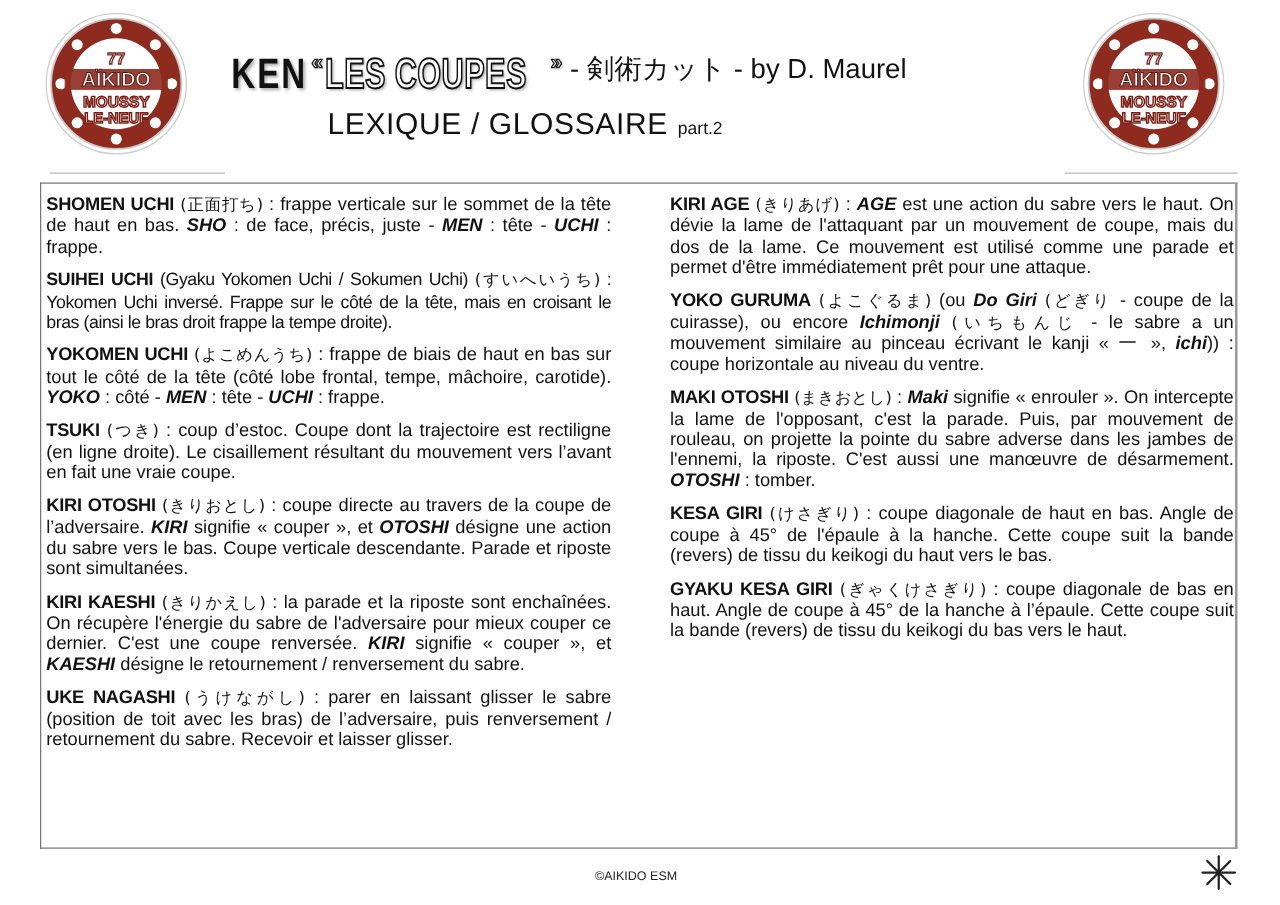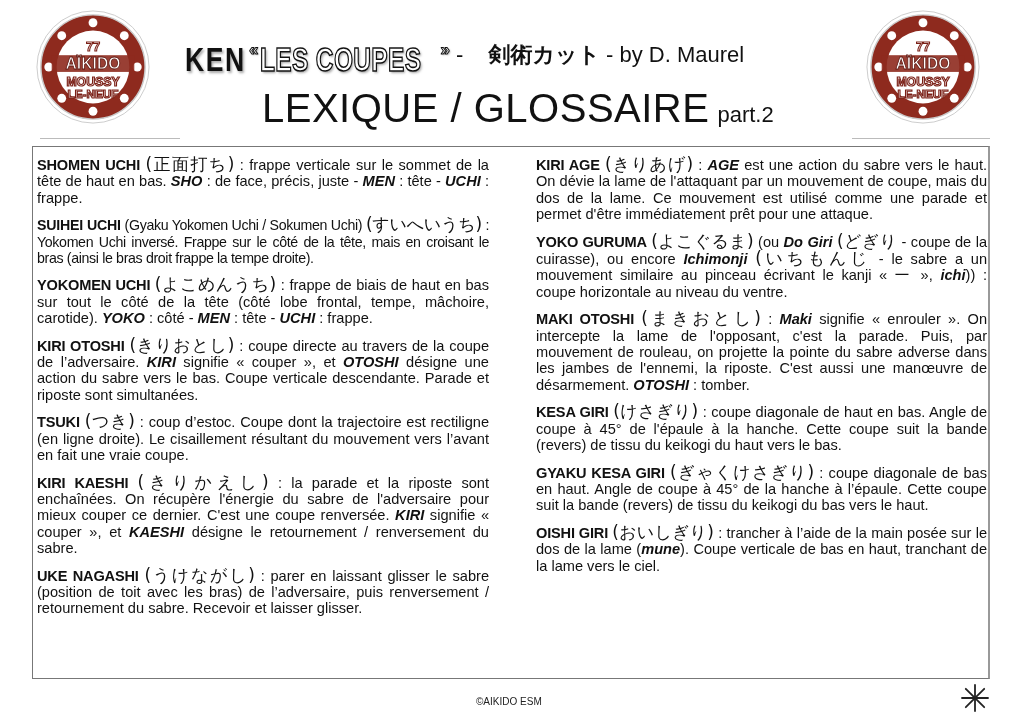--- a/index.html
+++ b/index.html
@@ -78,38 +78,37 @@
       width: 178px;
       letter-spacing: 0.5px;
     }
     .title-rest {
       font-size: 22px;
       color: #111;
       margin-left: 4px;
     }
     .title-rest .jp {
       font-family: "DejaVu Sans", sans-serif;
-      font-weight: 700;
+      font-weight: 400;
       font-size: 22px;
-      margin-left: 19px;
     }
     .subtitle-line {
       position: absolute;
       left: 262px;
       top: 86px;
       white-space: nowrap;
       color: #111;
     }
     .subtitle-main {
-      font-size: 40px;
+      font-size: 24px;
       font-weight: 400;
       letter-spacing: 0.5px;
     }
     .subtitle-part {
-      font-size: 22px;
+      font-size: 14px;
       margin-left: 8px;
     }
 
     
     .frame {
       position: absolute;
       left: 32px;
       top: 146px;
       width: 958px;
       height: 533px;
@@ -132,21 +131,21 @@
       text-align: justify;
       margin: 0 0 10px 0;
     }
     .entry .term {
       font-weight: 700;
       font-family: "Liberation Sans", sans-serif;
       letter-spacing: -0.2px;
     }
     .entry .kana {
       font-family: "DejaVu Sans", sans-serif;
-      font-size: 17px;
+      font-size: 13px;
       font-weight: 400;
     }
     .entry b i, .entry i b, .entry .bi {
       font-weight: 700;
       font-style: italic;
     }
     .entry.condensed {
       letter-spacing: -0.35px;
       font-size: 14.2px;
     }
@@ -239,32 +238,31 @@
 <div class="subtitle-line">
   <span class="subtitle-main">LEXIQUE / GLOSSAIRE</span><span class="subtitle-part">part.2</span>
 </div>
 
 <div class="frame"></div>
 
 <div class="column left" id="col-left">
     <p class="entry"><span class="term">SHOMEN UCHI</span> <span class="kana">(正面打ち)</span><span> : frappe verticale sur le sommet de la tête de haut en bas. </span><span class="bi">SHO</span><span> : de face, précis, juste - </span><span class="bi">MEN</span><span> : tête - </span><span class="bi">UCHI</span><span> : frappe.</span></p>
     <p class="entry condensed"><span class="term">SUIHEI UCHI</span><span> (Gyaku Yokomen Uchi / Sokumen Uchi) </span><span class="kana">(すいへいうち)</span><span> : Yokomen Uchi inversé. Frappe sur le côté de la tête, mais en croisant le bras (ainsi le bras droit frappe la tempe droite).</span></p>
     <p class="entry"><span class="term">YOKOMEN UCHI</span> <span class="kana">(よこめんうち)</span><span> : frappe de biais de haut en bas sur tout le côté de la tête (côté lobe frontal, tempe, mâchoire, carotide). </span><span class="bi">YOKO</span><span> : côté - </span><span class="bi">MEN</span><span> : tête - </span><span class="bi">UCHI</span><span> : frappe.</span></p>
+    <p class="entry"><span class="term">TSUKI</span> <span class="kana">(つき)</span><span> : coup d’estoc. Coupe dont la trajectoire est rectiligne (en ligne droite). Le cisaillement résultant du mouvement vers l’avant en fait une vraie coupe.</span></p>
     <p class="entry"><span class="term">KIRI OTOSHI</span> <span class="kana">(きりおとし)</span><span> : coupe directe au travers de la coupe de l’adversaire. </span><span class="bi">KIRI</span><span> signifie « couper », et </span><span class="bi">OTOSHI</span><span> désigne une action du sabre vers le bas. Coupe verticale descendante. Parade et riposte sont simultanées.</span></p>
-    <p class="entry"><span class="term">TSUKI</span> <span class="kana">(つき)</span><span> : coup d’estoc. Coupe dont la trajectoire est rectiligne (en ligne droite). Le cisaillement résultant du mouvement vers l’avant en fait une vraie coupe.</span></p>
     <p class="entry"><span class="term">KIRI KAESHI</span> <span class="kana">(きりかえし)</span><span> : la parade et la riposte sont enchaînées. On récupère l'énergie du sabre de l'adversaire pour mieux couper ce dernier. C'est une coupe renversée. </span><span class="bi">KIRI</span><span> signifie « couper », et </span><span class="bi">KAESHI</span><span> désigne le retournement / renversement du sabre.</span></p>
     <p class="entry"><span class="term">UKE NAGASHI</span> <span class="kana">(うけながし)</span><span> : parer en laissant glisser le sabre (position de toit avec les bras) de l’adversaire, puis renversement / retournement du sabre. Recevoir et laisser glisser.</span></p>
   </div>
 <div class="column right" id="col-right">
     <p class="entry"><span class="term">KIRI AGE</span> <span class="kana">(きりあげ)</span><span> : </span><span class="bi">AGE</span><span> est une action du sabre vers le haut. On dévie la lame de l'attaquant par un mouvement de coupe, mais du dos de la lame. Ce mouvement est utilisé comme une parade et permet d'être immédiatement prêt pour une attaque.</span></p>
     <p class="entry"><span class="term">YOKO GURUMA</span> <span class="kana">(よこぐるま)</span><span> (ou </span><span class="bi">Do Giri</span><span> </span><span class="kana">(どぎり</span><span> - coupe de la cuirasse), ou encore </span><span class="bi">Ichimonji</span><span> </span><span class="kana">(いちもんじ</span><span> - le sabre a un mouvement similaire au pinceau écrivant le kanji « 一 », </span><span class="bi">ichi</span><span>)) : coupe horizontale au niveau du ventre.</span></p>
     <p class="entry"><span class="term">MAKI OTOSHI</span> <span class="kana">(まきおとし)</span><span> : </span><span class="bi">Maki</span><span> signifie « enrouler ». On intercepte la lame de l'opposant, c'est la parade. Puis, par mouvement de rouleau, on projette la pointe du sabre adverse dans les jambes de l'ennemi, la riposte. C'est aussi une manœuvre de désarmement. </span><span class="bi">OTOSHI</span><span> : tomber.</span></p>
     <p class="entry"><span class="term">KESA GIRI</span> <span class="kana">(けさぎり)</span><span> : coupe diagonale de haut en bas. Angle de coupe à 45° de l'épaule à la hanche. Cette coupe suit la bande (revers) de tissu du keikogi du haut vers le bas.</span></p>
     <p class="entry"><span class="term">GYAKU KESA GIRI</span> <span class="kana">(ぎゃくけさぎり)</span><span> : coupe diagonale de bas en haut. Angle de coupe à 45° de la hanche à l’épaule. Cette coupe suit la bande (revers) de tissu du keikogi du bas vers le haut.</span></p>
-    <p class="entry"><span class="term">OISHI GIRI</span> <span class="kana">(おいしぎり)</span><span> : trancher à l’aide de la main posée sur le dos de la lame (</span><span class="bi">mune</span><span>). Coupe verticale de bas en haut, tranchant de la lame vers le ciel.</span></p>
   </div>
 
 <div class="footer-left">© David Maurel Aïkido - Kenjutsu - Jojutsu Copyright</div>
 <div class="footer-center">©AIKIDO ESM</div>
 <div class="footer-mark">
   <svg viewBox="0 0 30 30" width="30" height="30">
     <g stroke="#222" stroke-width="1.8" stroke-linecap="round">
       <line x1="15" y1="2" x2="15" y2="28"></line>
       <line x1="2" y1="15" x2="28" y2="15"></line>
       <line x1="5.8" y1="5.8" x2="24.2" y2="24.2"></line>

